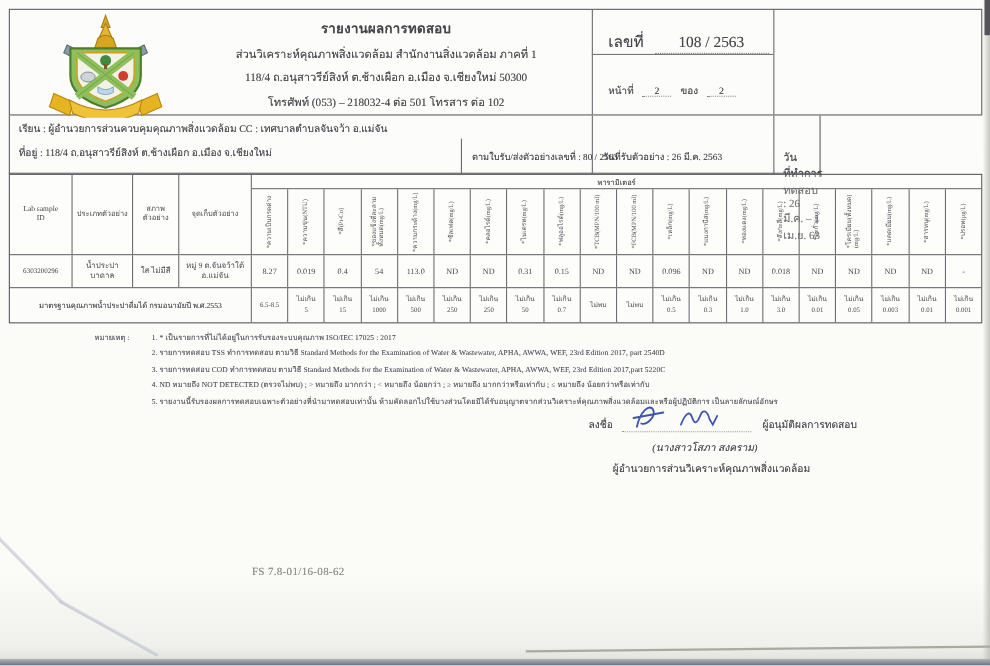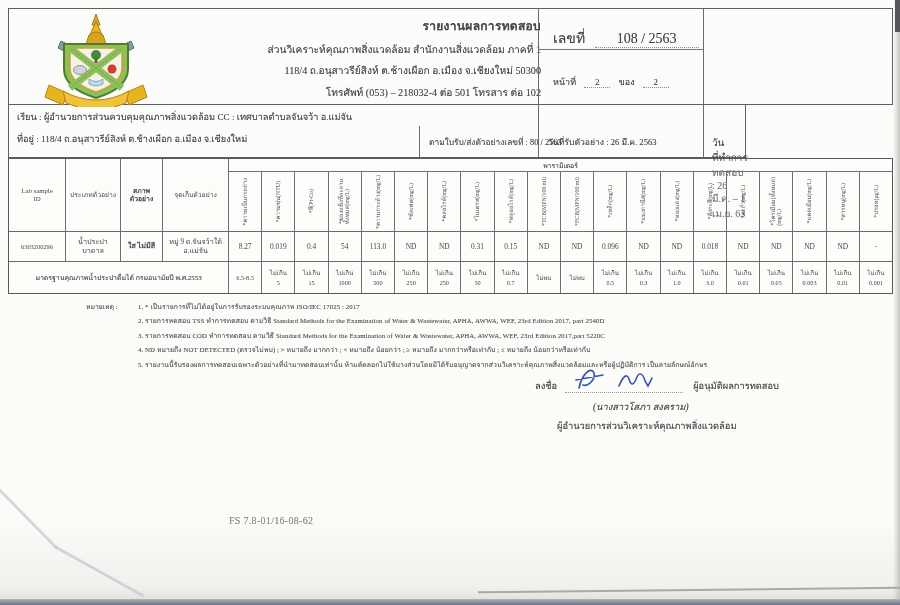--- a/index.html
+++ b/index.html
@@ -14,21 +14,21 @@
     color:#45464b;
   }
   .sheet *{box-sizing:border-box;}
   .txt{text-shadow:0 0 .5px rgba(70,70,80,.45);}
 
   
   .hdr-box{position:absolute;left:8px;top:8px;width:885px;height:97px;border:1.4px solid #5f5f63;}
   .hdr-vline{position:absolute;top:0;width:0;height:100%;border-left:1.1px solid #6b6b6f;}
   .hdr-divider{position:absolute;left:529px;top:40px;width:165px;height:0;border-top:1.1px solid #77777b;}
   .logo{position:absolute;left:28px;top:2px;}
-  .hdr-center{position:absolute;left:152px;top:7px;width:380px;text-align:right;}
+  .hdr-center{position:absolute;left:152px;top:7px;width:380px;text-align:center;}
   .hdr-title{font-size:12px;font-weight:bold;letter-spacing:.3px;margin-bottom:5px;}
   .hdr-line{font-size:10.2px;margin-top:5.5px;}
   .docno-line{position:absolute;left:544px;top:18px;font-size:14px;}
   .dotted-val{display:inline-block;border-bottom:1px dotted #8a8a88;text-align:center;}
   .docno-val{width:104px;margin-left:6px;}
   .page-line{position:absolute;left:544px;top:66px;font-size:9px;}
   .page-num{width:26px;margin:0 6px;}
 
   
   .info-box{position:absolute;left:8px;top:105px;width:738px;height:53px;border:1.4px solid #5f5f63;border-top:none;}
@@ -40,21 +40,21 @@
   .info-ref{position:absolute;left:420px;top:30px;font-size:8.4px;}
   .info-recv{position:absolute;left:539px;top:30px;font-size:8.6px;}
   .info-test{position:absolute;left:703px;top:30px;font-size:10px;}
 
   
   .tbl{position:absolute;left:8px;top:158px;width:885px;border:1.4px solid #58585c;background:rgba(255,255,255,.25);}
   .trow{display:flex;width:100%;}
   .trow + .trow{border-top:1.1px solid #6b6b6f;}
   .cell{border-right:1.05px solid #6f6f73;display:flex;align-items:center;justify-content:center;text-align:center;overflow:hidden;}
   .cell:last-child{border-right:none;}
-  .c1{width:57px;} .c2{width:55px;} .c3{width:42px;font-weight:bold;} .c4{width:66px;}
+  .c1{width:57px;} .c2{width:55px;} .c3{width:42px;} .c4{width:66px;}
   .thead{height:72px;}
   .fh{font-size:6.8px;line-height:1.25;white-space:pre-line;padding:1px;}
   .pgroup{flex:1;display:flex;flex-direction:column;border-right:none;}
   .band{height:13px;border-bottom:1.05px solid #6f6f73;display:flex;align-items:center;justify-content:center;font-size:6.8px;}
   .phrow{flex:1;display:flex;}
   .ph{flex:1;border-right:1.05px solid #6f6f73;display:flex;align-items:center;justify-content:center;overflow:hidden;}
   .ph:last-child{border-right:none;}
   .ph span{writing-mode:vertical-rl;transform:rotate(180deg);font-size:5.9px;line-height:1.08;white-space:pre-line;max-height:55px;color:#515257;}
   .drow{height:30px;}
   .fv{font-size:7.2px;line-height:1.2;white-space:pre-line;padding:1px;}

